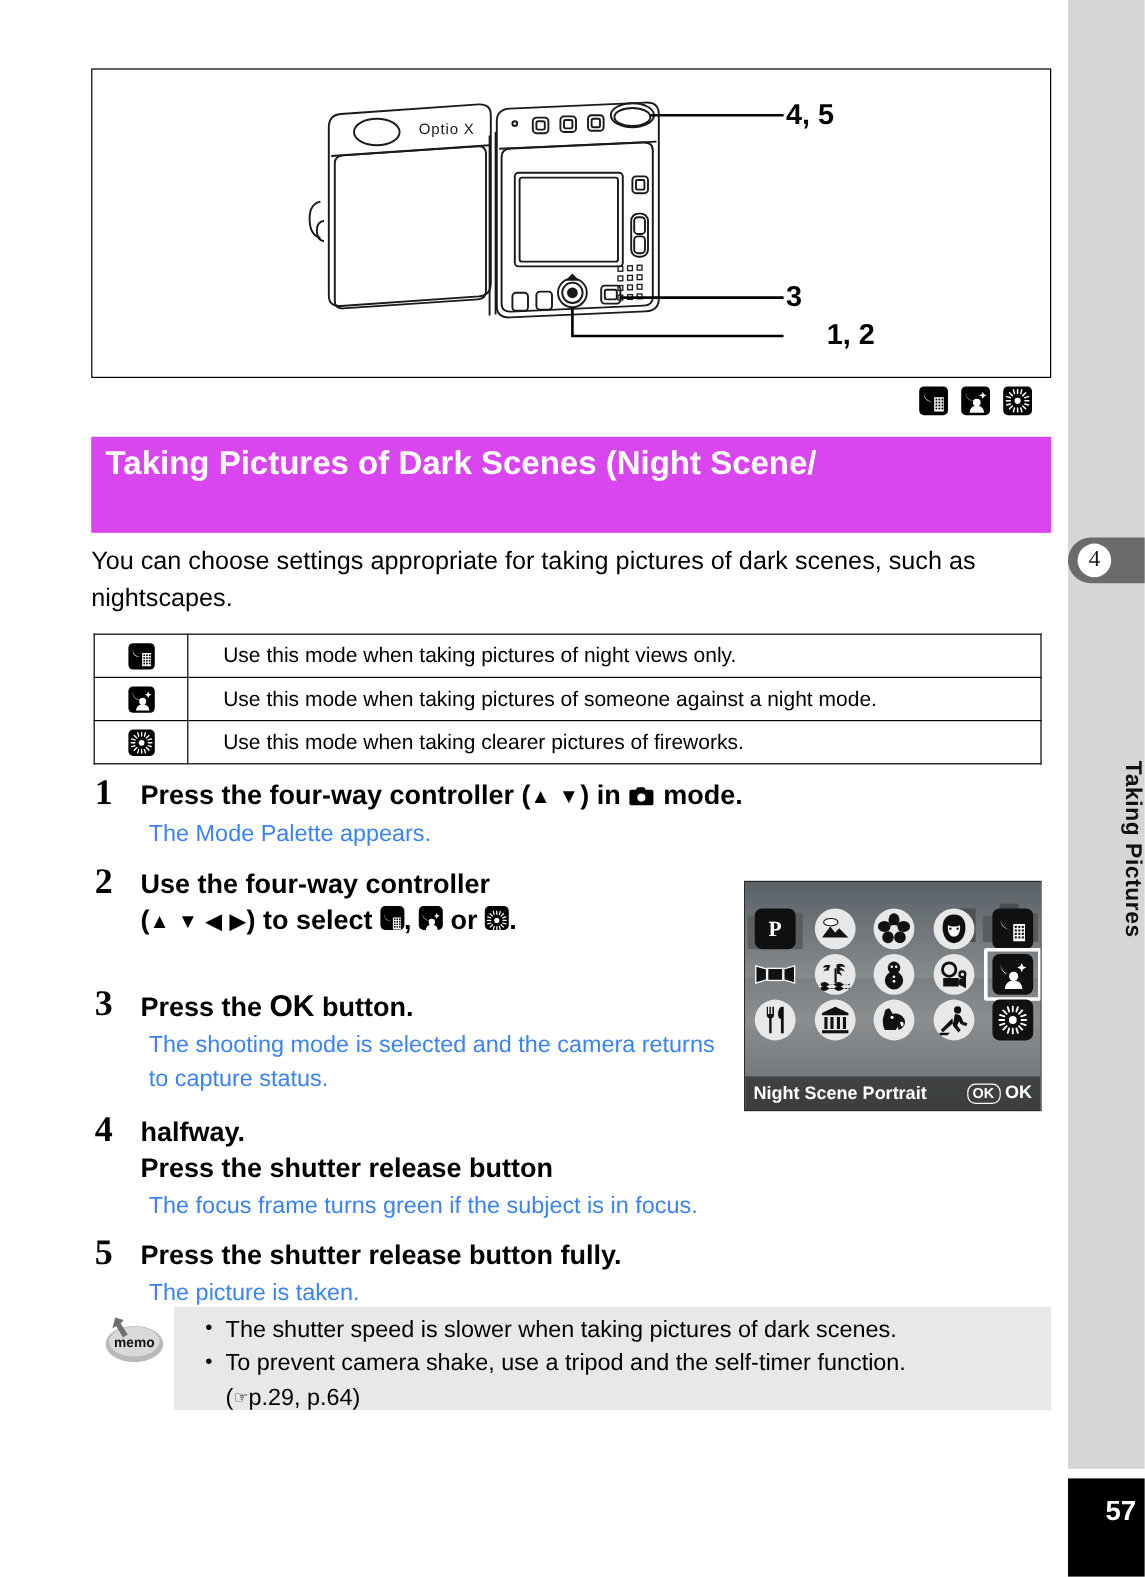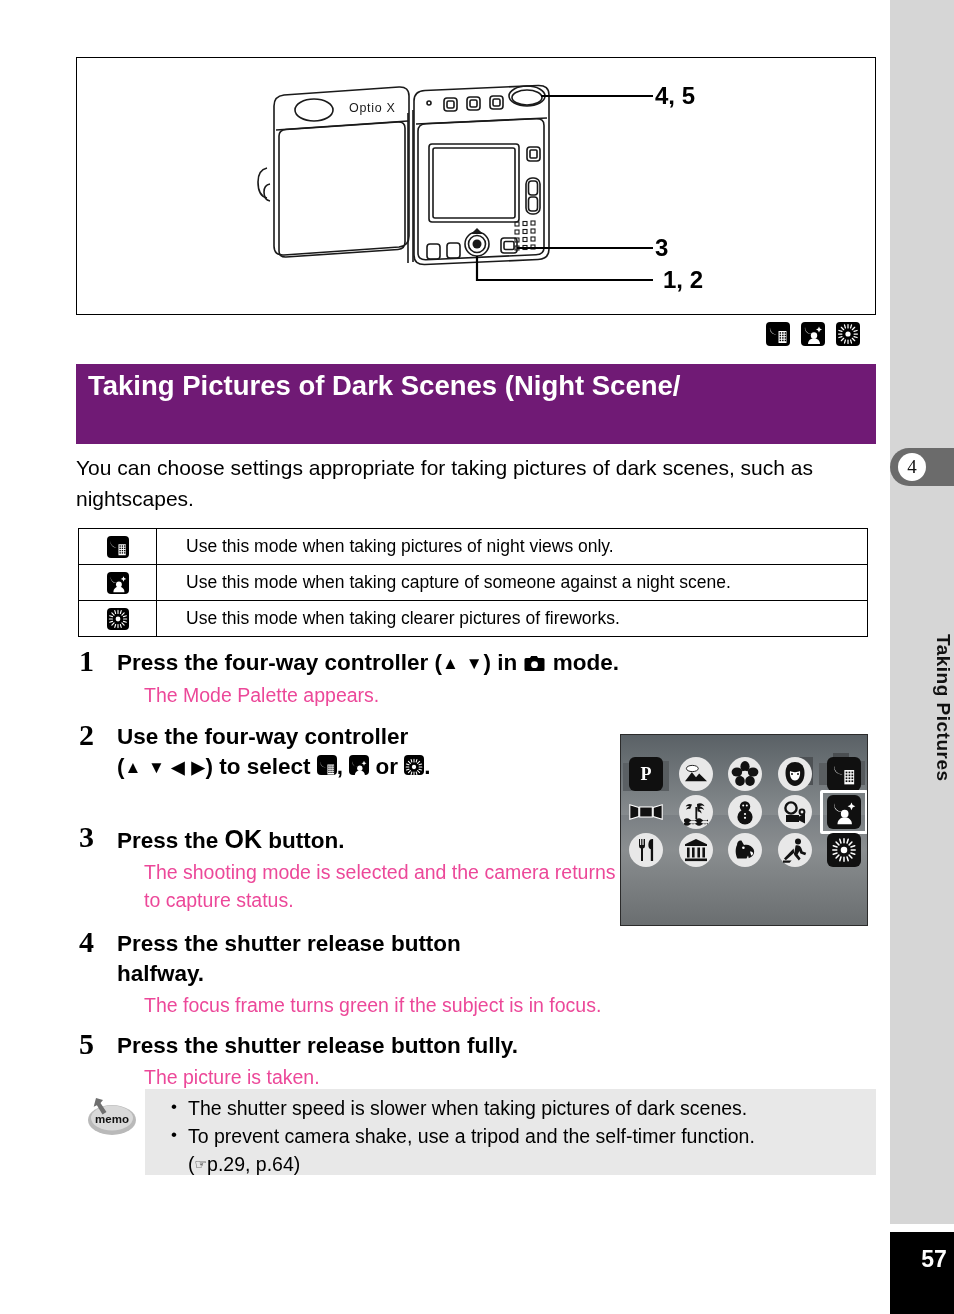--- a/index.html
+++ b/index.html
@@ -61,21 +61,21 @@
     display: inline-block; background: #000; border-radius: 4px;
     position: relative; vertical-align: middle;
   }
   .ico.sz24 { width: 24px; height: 24px; }
   .ico.sz22 { width: 22px; height: 22px; }
   .ico.sz20 { width: 20px; height: 20px; }
 
   
   .sec-header {
     position: absolute; left: 76px; top: 364px; width: 800px; height: 80px;
-    background: #701a75; color: #fff;
+    background: #d946ef; color: #fff;
     font-size: 27.5px; font-weight: bold; line-height: 38px;
     padding: 3px 10px 0 12px;
   }
 
   
   .intro {
     position: absolute; left: 76px; top: 452px; width: 800px;
     font-size: 21px; line-height: 31px; color: #000;
   }
 
@@ -96,21 +96,21 @@
   .step { position: relative; margin-bottom: 0; }
   .step-num {
     position: absolute; left: 3px; top: -4px;
     font-size: 30px; font-weight: bold; font-family: "Liberation Serif", serif;
   }
   .step-head {
     margin-left: 41px; font-size: 22.5px; font-weight: bold;
     line-height: 30px; color: #000;
   }
   .step-body {
-    margin-left: 68px; font-size: 19.5px; line-height: 28px; color: #ec4899;
+    margin-left: 48px; font-size: 19.5px; line-height: 28px; color: #3b82f6;
     padding-top: 2px;
   }
   .tri { font-size: 17px; vertical-align: 1px; letter-spacing: 1px; }
 
   
   .lcd {
     position: absolute; left: 620px; top: 734px; width: 248px; height: 192px;
     background: linear-gradient(#5e6468 0%, #6e7478 22%, #7c8185 44%,
                                 #8a8e90 60%, #7a7e80 80%, #6a6e70 100%);
     border: 1px solid #2b2b2b; overflow: hidden;
@@ -269,21 +269,21 @@
       <text x="272" y="54" font-family="Liberation Sans, sans-serif" font-size="12.5" fill="#1a1a1a" letter-spacing="0.7">Optio X</text>
 
       <g stroke="#000" stroke-width="2.2" fill="none">
         <path d="M464,38 L576,38"></path>
         <path d="M440,190 L576,190"></path>
         <path d="M400,198 L400,222 L576,222"></path>
       </g>
     </svg>
     <div style="position:absolute;left:578px;top:24px;font-size:24px;font-weight:bold;">4, 5</div>
     <div style="position:absolute;left:578px;top:176px;font-size:24px;font-weight:bold;">3</div>
-    <div style="position:absolute;left:586px;top:208px;font-size:24px;font-weight:bold;">1, 2</div>
+    <div style="position:absolute;left:612px;top:208px;font-size:24px;font-weight:bold;">1, 2</div>
   </div>
 
   <div class="mode-icon-row">
     <span class="ico sz24">
       <svg viewBox="0 0 24 24" width="24" height="24">
           <path d="M4 5.5a6 6 0 0 0 7 7 6.6 6.6 0 0 1-7-7z" fill="#fff"></path>
           <path d="M12.5 9h8v12h-8z" fill="#fff"></path>
           <g fill="#000">
             <rect x="13.6" y="10.2" width="1.5" height="1.5"></rect>
             <rect x="16.1" y="10.2" width="1.5" height="1.5"></rect>
@@ -355,21 +355,21 @@
       <td class="ic">
         <span class="ico sz22">
           <svg viewBox="0 0 24 24" width="22" height="22">
                 <path d="M4 5a6 6 0 0 0 7 7 6.6 6.6 0 0 1-7-7z" fill="#fff"></path>
                 <path d="M18 4.5l.9 2.1 2.1.9-2.1.9L18 10.5l-.9-2.1-2.1-.9 2.1-.9z" fill="#fff"></path>
                 <circle cx="13" cy="13.5" r="3.2" fill="#fff"></circle>
                 <path d="M7 22c0-3.6 2.7-5.8 6-5.8s6 2.2 6 5.8z" fill="#fff"></path>
               </svg>
         </span>
       </td>
-      <td class="tx">Use this mode when taking capture of someone against a night scene.</td>
+      <td class="tx">Use this mode when taking pictures of someone against a night mode.</td>
     </tr>
     <tr>
       <td class="ic">
         <span class="ico sz22">
           <svg viewBox="0 0 24 24" width="22" height="22">
                 <circle cx="12" cy="12" r="2.6" fill="#fff"></circle>
                 <g stroke="#fff" stroke-width="1.25" stroke-linecap="round">
                   <path d="M12 2.6v3.3M12 18.1v3.3M2.6 12h3.3M18.1 12h3.3M5.3 5.3l2.4 2.4M16.3 16.3l2.4 2.4M18.7 5.3l-2.4 2.4M7.7 16.3l-2.4 2.4M8.5 2.9l.9 3.1M14.6 18l.9 3.1M2.9 8.5l3.1.9M18 14.6l3.1.9M21.1 8.5l-3.1.9M6 14.6l-3.1.9M15.5 2.9l-.9 3.1M9.4 18l-.9 3.1"></path>
                 </g>
               </svg>
@@ -434,22 +434,22 @@
       <div class="step-num">3</div>
       <div class="step-head">
         <span>Press the </span><span style="font-size:25px;font-weight:bold;">OK</span><span> button.</span>
       </div>
       <div class="step-body" style="max-width:480px;">The shooting mode is selected and the camera returns to capture status.</div>
     </div>
 
     <div class="step" style="height:102px;">
       <div class="step-num">4</div>
       <div class="step-head">
+        <div>halfway.</div>
         <div>Press the shutter release button</div>
-        <div>halfway.</div>
       </div>
       <div class="step-body">The focus frame turns green if the subject is in focus.</div>
     </div>
 
     <div class="step" style="height:70px;">
       <div class="step-num">5</div>
       <div class="step-head">Press the shutter release button fully.</div>
       <div class="step-body">The picture is taken.</div>
     </div>
 
@@ -635,20 +635,24 @@
                 <g stroke="#fff" stroke-width="1.3" stroke-linecap="round">
                   <path d="M12 2.4v3.4M12 18.2v3.4M2.4 12h3.4M18.2 12h3.4M5.2 5.2l2.4 2.4M16.4 16.4l2.4 2.4M18.8 5.2l-2.4 2.4M7.6 16.4l-2.4 2.4M8.4 2.8l1 3.2M14.6 18l1 3.2M2.8 8.4l3.2 1M18 14.6l3.2 1M21.2 8.4l-3.2 1M6 14.6l-3.2 1M15.6 2.8l-1 3.2M9.4 18l-1 3.2"></path>
                 </g>
               </svg>
           </div>
         </div>
       </div>
 
     </div>
 
+    <div class="lcd-caption">
+      <span>Night Scene Portrait</span>
+      <span><span class="ok-chip">OK</span><span>OK</span></span>
+    </div>
   </div>
 
   <div class="memo-box"></div>
   <div class="memo-icon">
     <svg viewBox="0 0 60 48" width="60" height="48">
       <ellipse cx="32" cy="26" rx="24" ry="15" fill="#b9b9b9"></ellipse>
       <ellipse cx="32" cy="24" rx="21" ry="12.5" fill="#d9d9d9"></ellipse>
       <path d="M16 4 l7 2 -2.5 3 6 9 -4 2.6 -5.6 -9.4 -3.2 1.6z" fill="#6f6f6f"></path>
       <text x="32" y="28.5" text-anchor="middle" font-family="Liberation Sans, sans-serif" font-size="11.5" font-weight="bold" fill="#111">memo</text>
     </svg>

